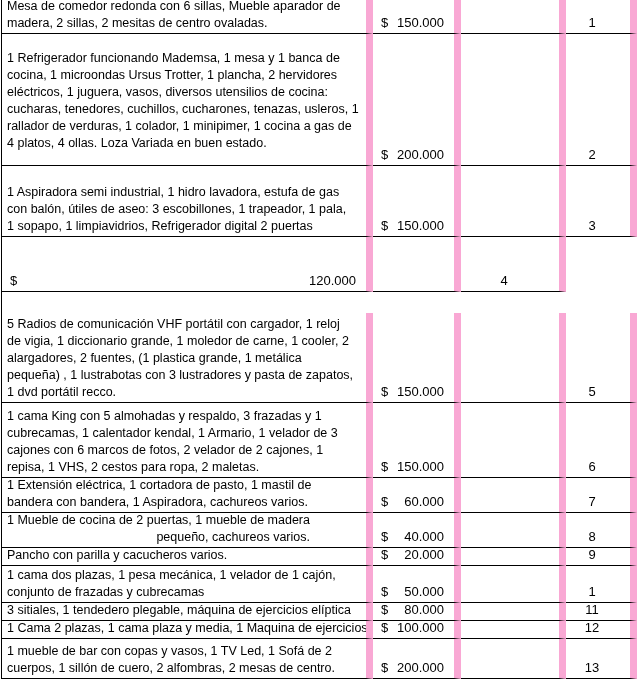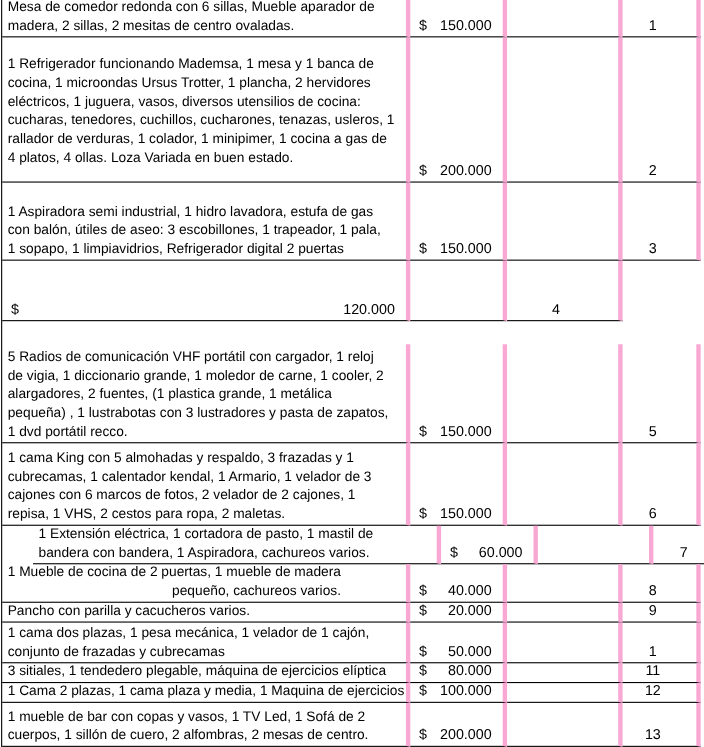--- a/index.html
+++ b/index.html
@@ -20,21 +20,21 @@
     border-left: 1px solid #000;
     box-sizing: border-box;
     background: #ffffff;
   }
   .row {
     display: grid;
     grid-template-columns: 371px 88px 105px 71px;
   }
   .cell {
     box-sizing: border-box;
-    border-right: 4px solid #f9a8d4;
+    border-right: 7px solid #f9a8d4;
     border-bottom: 1px solid #000;
     overflow: hidden;
     display: flex;
     align-items: flex-end;
   }
   .desc {
     padding: 0 2px 1px 5px;
     font-size: 12.5px;
     line-height: 17px;
     white-space: pre;
@@ -120,21 +120,21 @@
 cubrecamas, 1 calentador kendal, 1 Armario, 1 velador de 3
 cajones con 6 marcos de fotos, 2 velador de 2 cajones, 1
 repisa, 1 VHS, 2 cestos para ropa, 2 maletas.</div>
       <div class="cell price">
         <span class="sym">$</span>
         <span class="amt">150.000</span>
       </div>
       <div class="cell blank"></div>
       <div class="cell num">6</div>
     </div>
-    <div class="row" style="height: 35px; margin-left: 28px;">
+    <div class="row" style="height: 35px;">
       <div class="cell desc">1 Extensión eléctrica, 1 cortadora de pasto, 1 mastil de
 bandera con bandera, 1 Aspiradora, cachureos varios.</div>
       <div class="cell price">
         <span class="sym">$</span>
         <span class="amt">60.000</span>
       </div>
       <div class="cell blank"></div>
       <div class="cell num">7</div>
     </div>
     <div class="row" style="height: 35px; text-align: right;">

